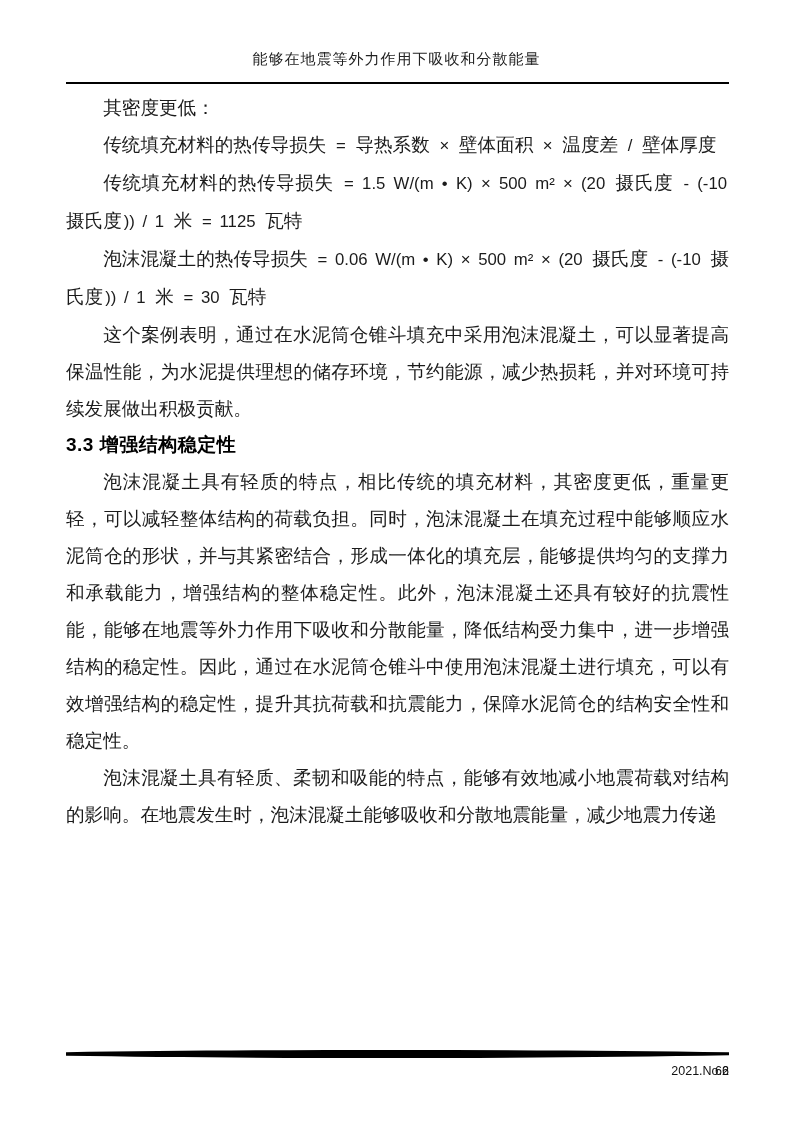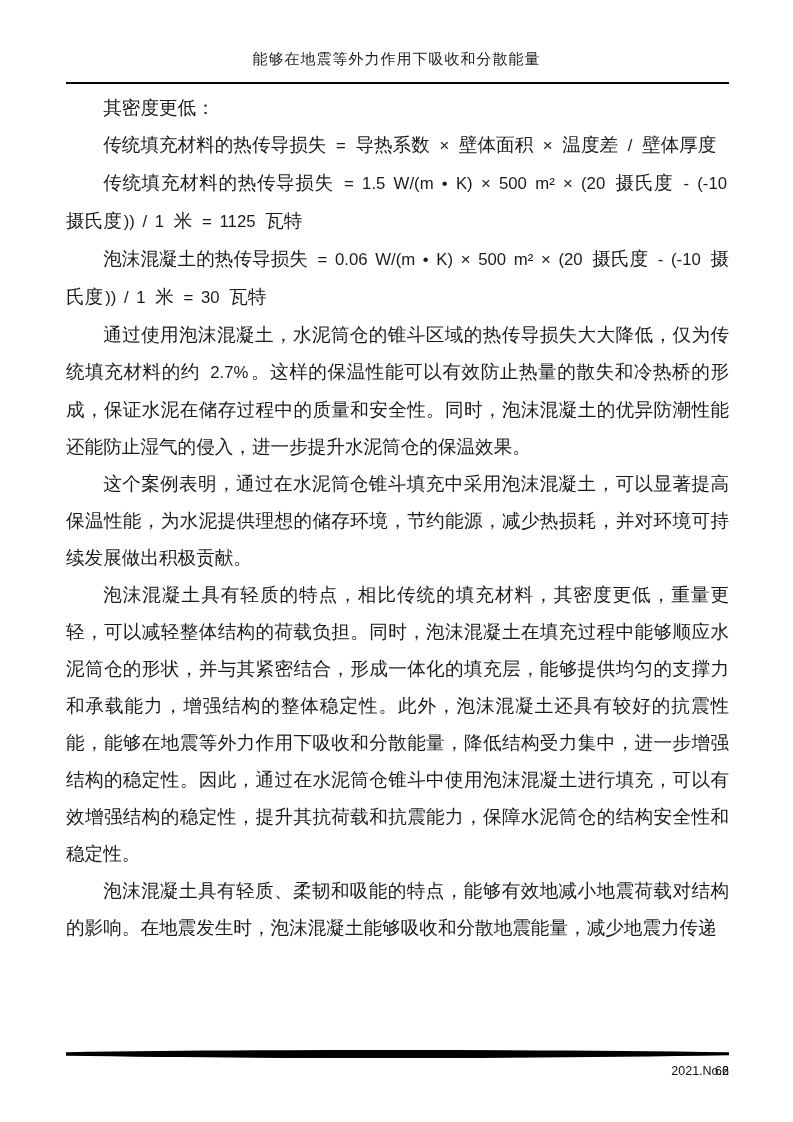--- a/index.html
+++ b/index.html
@@ -79,22 +79,22 @@
   <div class="running-head">
     <div class="running-title">能够在地震等外力作用下吸收和分散能量</div>
     <div class="head-rule"></div>
   </div>
 
   <div class="doc-body" id="doc-body">
       <p class="blk-p"><span class="run">其密度更低：</span></p>
       <p class="blk-p"><span class="run">传统填充材料的热传导损失</span><span class="run lat"> = </span><span class="run">导热系数</span><span class="run lat"> × </span><span class="run">壁体面积</span><span class="run lat"> × </span><span class="run">温度差</span><span class="run lat"> / </span><span class="run">壁体厚度</span></p>
       <p class="blk-p"><span class="run">传统填充材料的热传导损失</span><span class="run lat"> = 1.5 W/(m • K) × 500 m² × (20 </span><span class="run">摄氏度</span><span class="run lat"> - (-10 </span><span class="run">摄氏度</span><span class="run lat">)) / 1 </span><span class="run">米</span><span class="run lat"> = 1125 </span><span class="run">瓦特</span></p>
       <p class="blk-p"><span class="run">泡沫混凝土的热传导损失</span><span class="run lat"> = 0.06 W/(m • K) × 500 m² × (20 </span><span class="run">摄氏度</span><span class="run lat"> - (-10 </span><span class="run">摄氏度</span><span class="run lat">)) / 1 </span><span class="run">米</span><span class="run lat"> = 30 </span><span class="run">瓦特</span></p>
-      <p class="blk-p"><span class="run">通过使用泡沫混凝土，水泥筒仓的锥斗区域的热传导损失大大降低，仅为传统填充材料的约</span><span class="run lat"> 2.7%</span><span class="run">。这样的保温性能可以有效防止热量的散失和冷热桥的形成，保证水泥在储存过程中的质量和安全性。同时，泡沫混凝土的优异防潮性能还能防止湿气的侵入，进一步提升水泥筒仓的保温效果。</span></p>
       <p class="blk-p"><span class="run">这个案例表明，通过在水泥筒仓锥斗填充中采用泡沫混凝土，可以显著提高保温性能，为水泥提供理想的储存环境，节约能源，减少热损耗，并对环境可持续发展做出积极贡献。</span></p>
+      <h2 class="blk-h"><span class="run">3.3 增强结构稳定性</span></h2>
       <p class="blk-p"><span class="run">泡沫混凝土具有轻质的特点，相比传统的填充材料，其密度更低，重量更轻，可以减轻整体结构的荷载负担。同时，泡沫混凝土在填充过程中能够顺应水泥筒仓的形状，并与其紧密结合，形成一体化的填充层，能够提供均匀的支撑力和承载能力，增强结构的整体稳定性。此外，泡沫混凝土还具有较好的抗震性能，能够在地震等外力作用下吸收和分散能量，降低结构受力集中，进一步增强结构的稳定性。因此，通过在水泥筒仓锥斗中使用泡沫混凝土进行填充，可以有效增强结构的稳定性，提升其抗荷载和抗震能力，保障水泥筒仓的结构安全性和稳定性。</span></p>
       <p class="blk-p"><span class="run">泡沫混凝土具有轻质、柔韧和吸能的特点，能够有效地减小地震荷载对结构的影响。在地震发生时，泡沫混凝土能够吸收和分散地震能量，减少地震力传递</span></p>
     </div>
 
   <div class="footer">
     <div class="footer-bar">
       <svg viewBox="0 0 663 10" preserveAspectRatio="none" aria-hidden="true">
         <path d="M0,3.2 C200,0.2 463,0.2 663,3.2 L663,6.2 C463,9.8 200,9.8 0,6.8 Z" fill="#000000"></path>
       </svg>
     </div>

